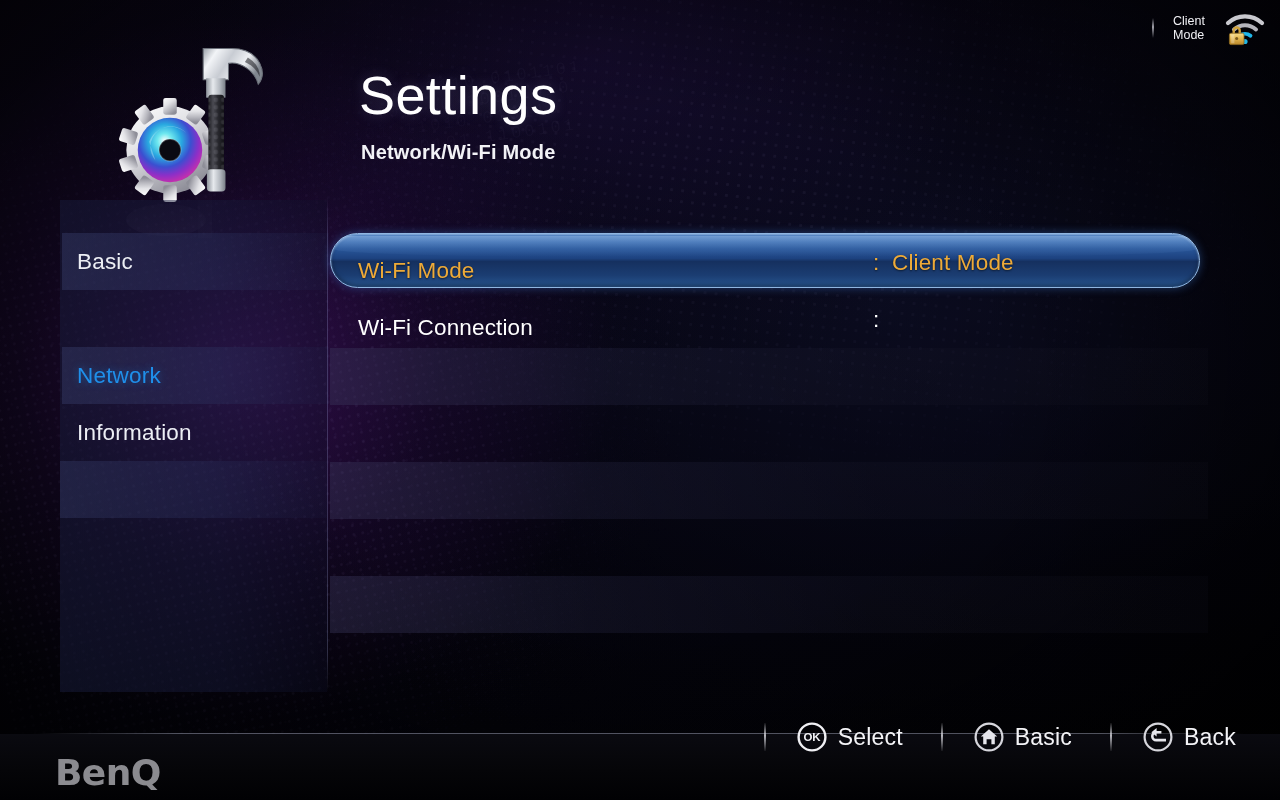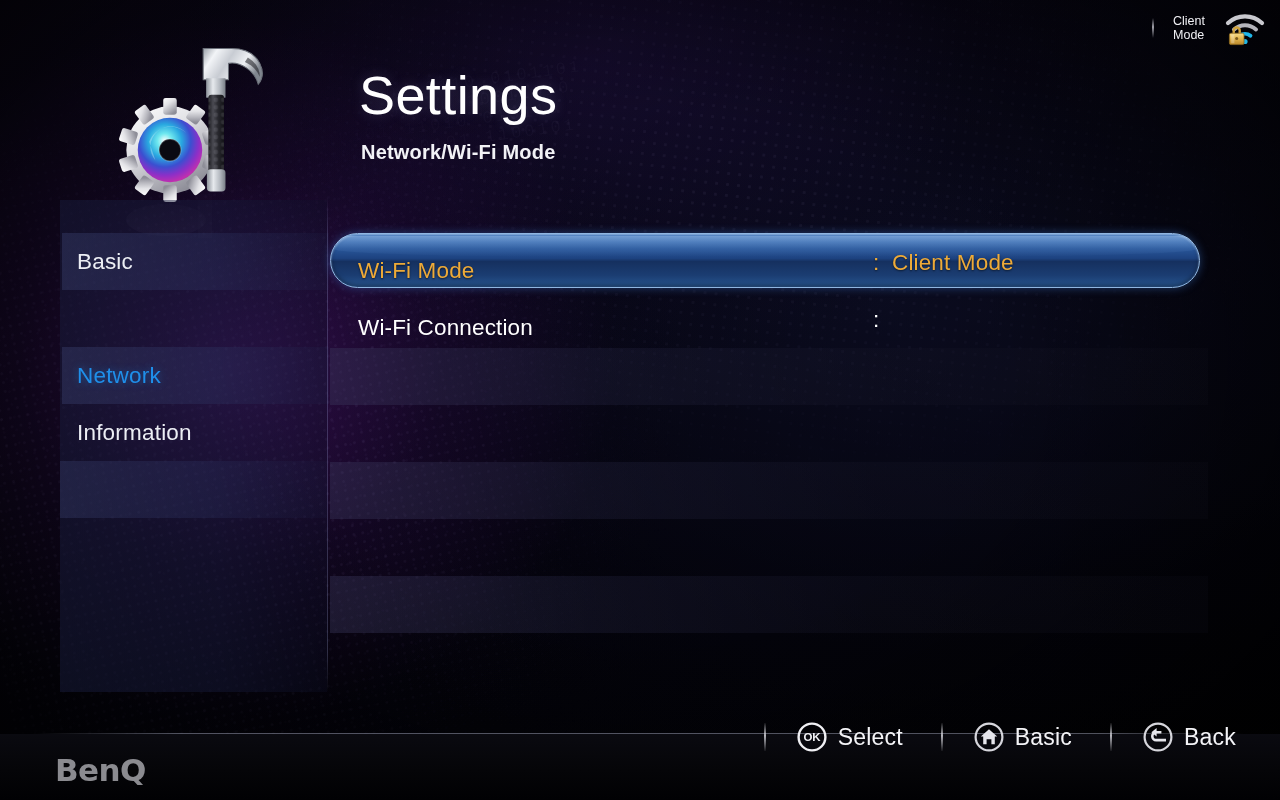--- a/index.html
+++ b/index.html
@@ -296,21 +296,21 @@
   }
   .footer {
     position: absolute;
     left: 0; top: 734px;
     width: 1280px; height: 66px;
     background: linear-gradient(to bottom, #0a0a10 0%, #050508 55%, #010103 100%);
   }
   .brand-logo {
     position: absolute;
     left: 55px; top: 752px;
-    font-size: 31px;
+    font-size: 36px;
     font-weight: 700;
     color: #8b8b90;
     letter-spacing: -0.6px;
     font-family: "DejaVu Sans", sans-serif;
   }
   .footer-actions {
     position: absolute;
     right: 22px; top: 721px;
     display: flex;
     align-items: center;

